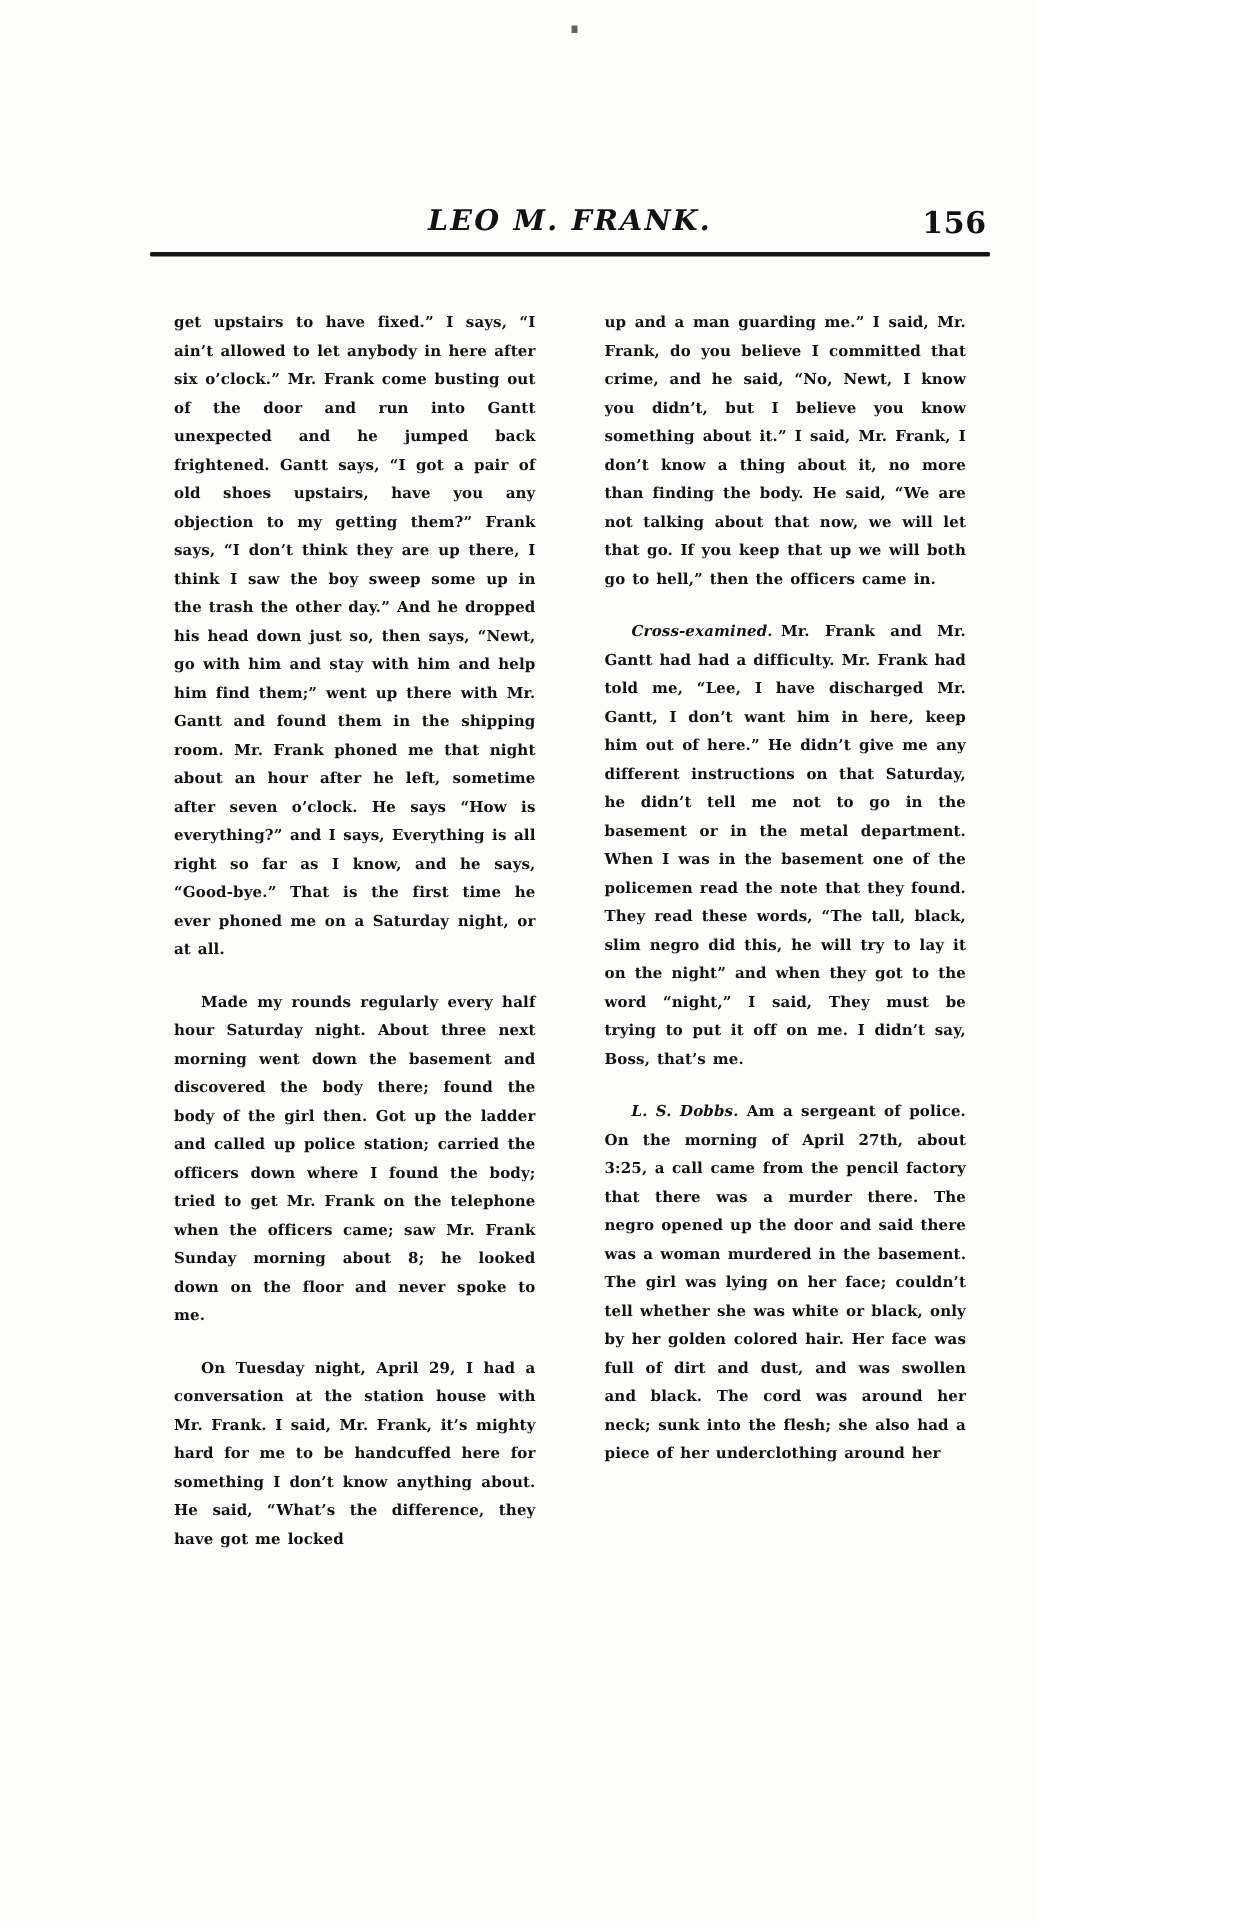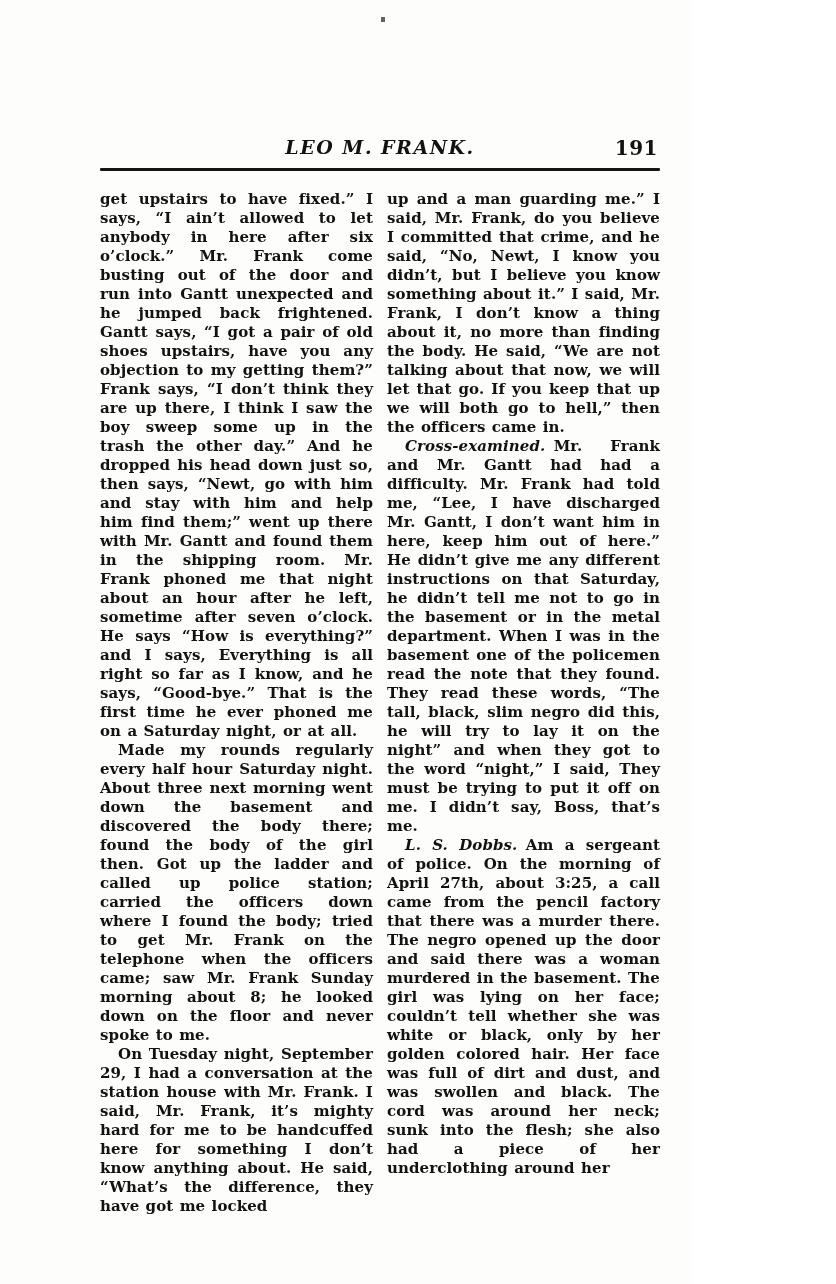--- a/index.html
+++ b/index.html
@@ -60,23 +60,23 @@
   .cols {
     display: flex;
     gap: 14px;
     margin-top: 19px;
   }
   .col {
     width: 273px;
     flex: 0 0 273px;
   }
   .col p {
-    margin: 0;
+    margin: 16px;
     text-align: justify;
-    font-size: 15px;
+    font-size: 10px;
     line-height: 19px;
     font-weight: 700;
     letter-spacing: 0.1px;
     word-spacing: 1px;
   }
   .col p.indent {
     text-indent: 18px;
   }
   .lead {
     margin-right: 0.55em;
@@ -90,36 +90,36 @@
 <body>
 
 <div class="page">
 
   <div class="scan-speck"></div>
 
   <div class="content">
 
     <div class="running-head">
       <div class="title">LEO M. FRANK.</div>
-      <div class="page-num">191</div>
+      <div class="page-num">156</div>
     </div>
 
     <div class="head-rule"></div>
 
     <div class="cols">
 
       <div class="col">
         <p>
           <span>get upstairs to have fixed.” I says, “I ain’t allowed to let anybody in here after six o’clock.” Mr. Frank come busting out of the door and run into Gantt unexpected and he jumped back frightened. Gantt says, “I got a pair of old shoes upstairs, have you any objection to my getting them?” Frank says, “I don’t think they are up there, I think I saw the boy sweep some up in the trash the other day.” And he dropped his head down just so, then says, “Newt, go with him and stay with him and help him find them;” went up there with Mr. Gantt and found them in the shipping room. Mr. Frank phoned me that night about an hour after he left, sometime after seven o’clock. He says “How is everything?” and I says, Everything is all right so far as I know, and he says, “Good-bye.” That is the first time he ever phoned me on a Saturday night, or at all.</span>
         </p>
         <p class="indent">
           <span>Made my rounds regularly every half hour Saturday night. About three next morning went down the basement and discovered the body there; found the body of the girl then. Got up the ladder and called up police station; carried the officers down where I found the body; tried to get Mr. Frank on the telephone when the officers came; saw Mr. Frank Sunday morning about 8; he looked down on the floor and never spoke to me.</span>
         </p>
         <p class="indent">
-          <span>On Tuesday night, September 29, I had a conversation at the station house with Mr. Frank. I said, Mr. Frank, it’s mighty hard for me to be handcuffed here for something I don’t know anything about. He said, “What’s the difference, they have got me locked</span>
+          <span>On Tuesday night, April 29, I had a conversation at the station house with Mr. Frank. I said, Mr. Frank, it’s mighty hard for me to be handcuffed here for something I don’t know anything about. He said, “What’s the difference, they have got me locked</span>
         </p>
       </div>
 
       <div class="col">
         <p>
           <span>up and a man guarding me.” I said, Mr. Frank, do you believe I committed that crime, and he said, “No, Newt, I know you didn’t, but I believe you know something about it.” I said, Mr. Frank, I don’t know a thing about it, no more than finding the body. He said, “We are not talking about that now, we will let that go. If you keep that up we will both go to hell,” then the officers came in.</span>
         </p>
         <p class="indent">
           <i class="lead">Cross-examined.</i><span>Mr. Frank and Mr. Gantt had had a difficulty. Mr. Frank had told me, “Lee, I have discharged Mr. Gantt, I don’t want him in here, keep him out of here.” He didn’t give me any different instructions on that Saturday, he didn’t tell me not to go in the basement or in the metal department. When I was in the basement one of the policemen read the note that they found. They read these words, “The tall, black, slim negro did this, he will try to lay it on the night” and when they got to the word “night,” I said, They must be trying to put it off on me. I didn’t say, Boss, that’s me.</span>
         </p>

